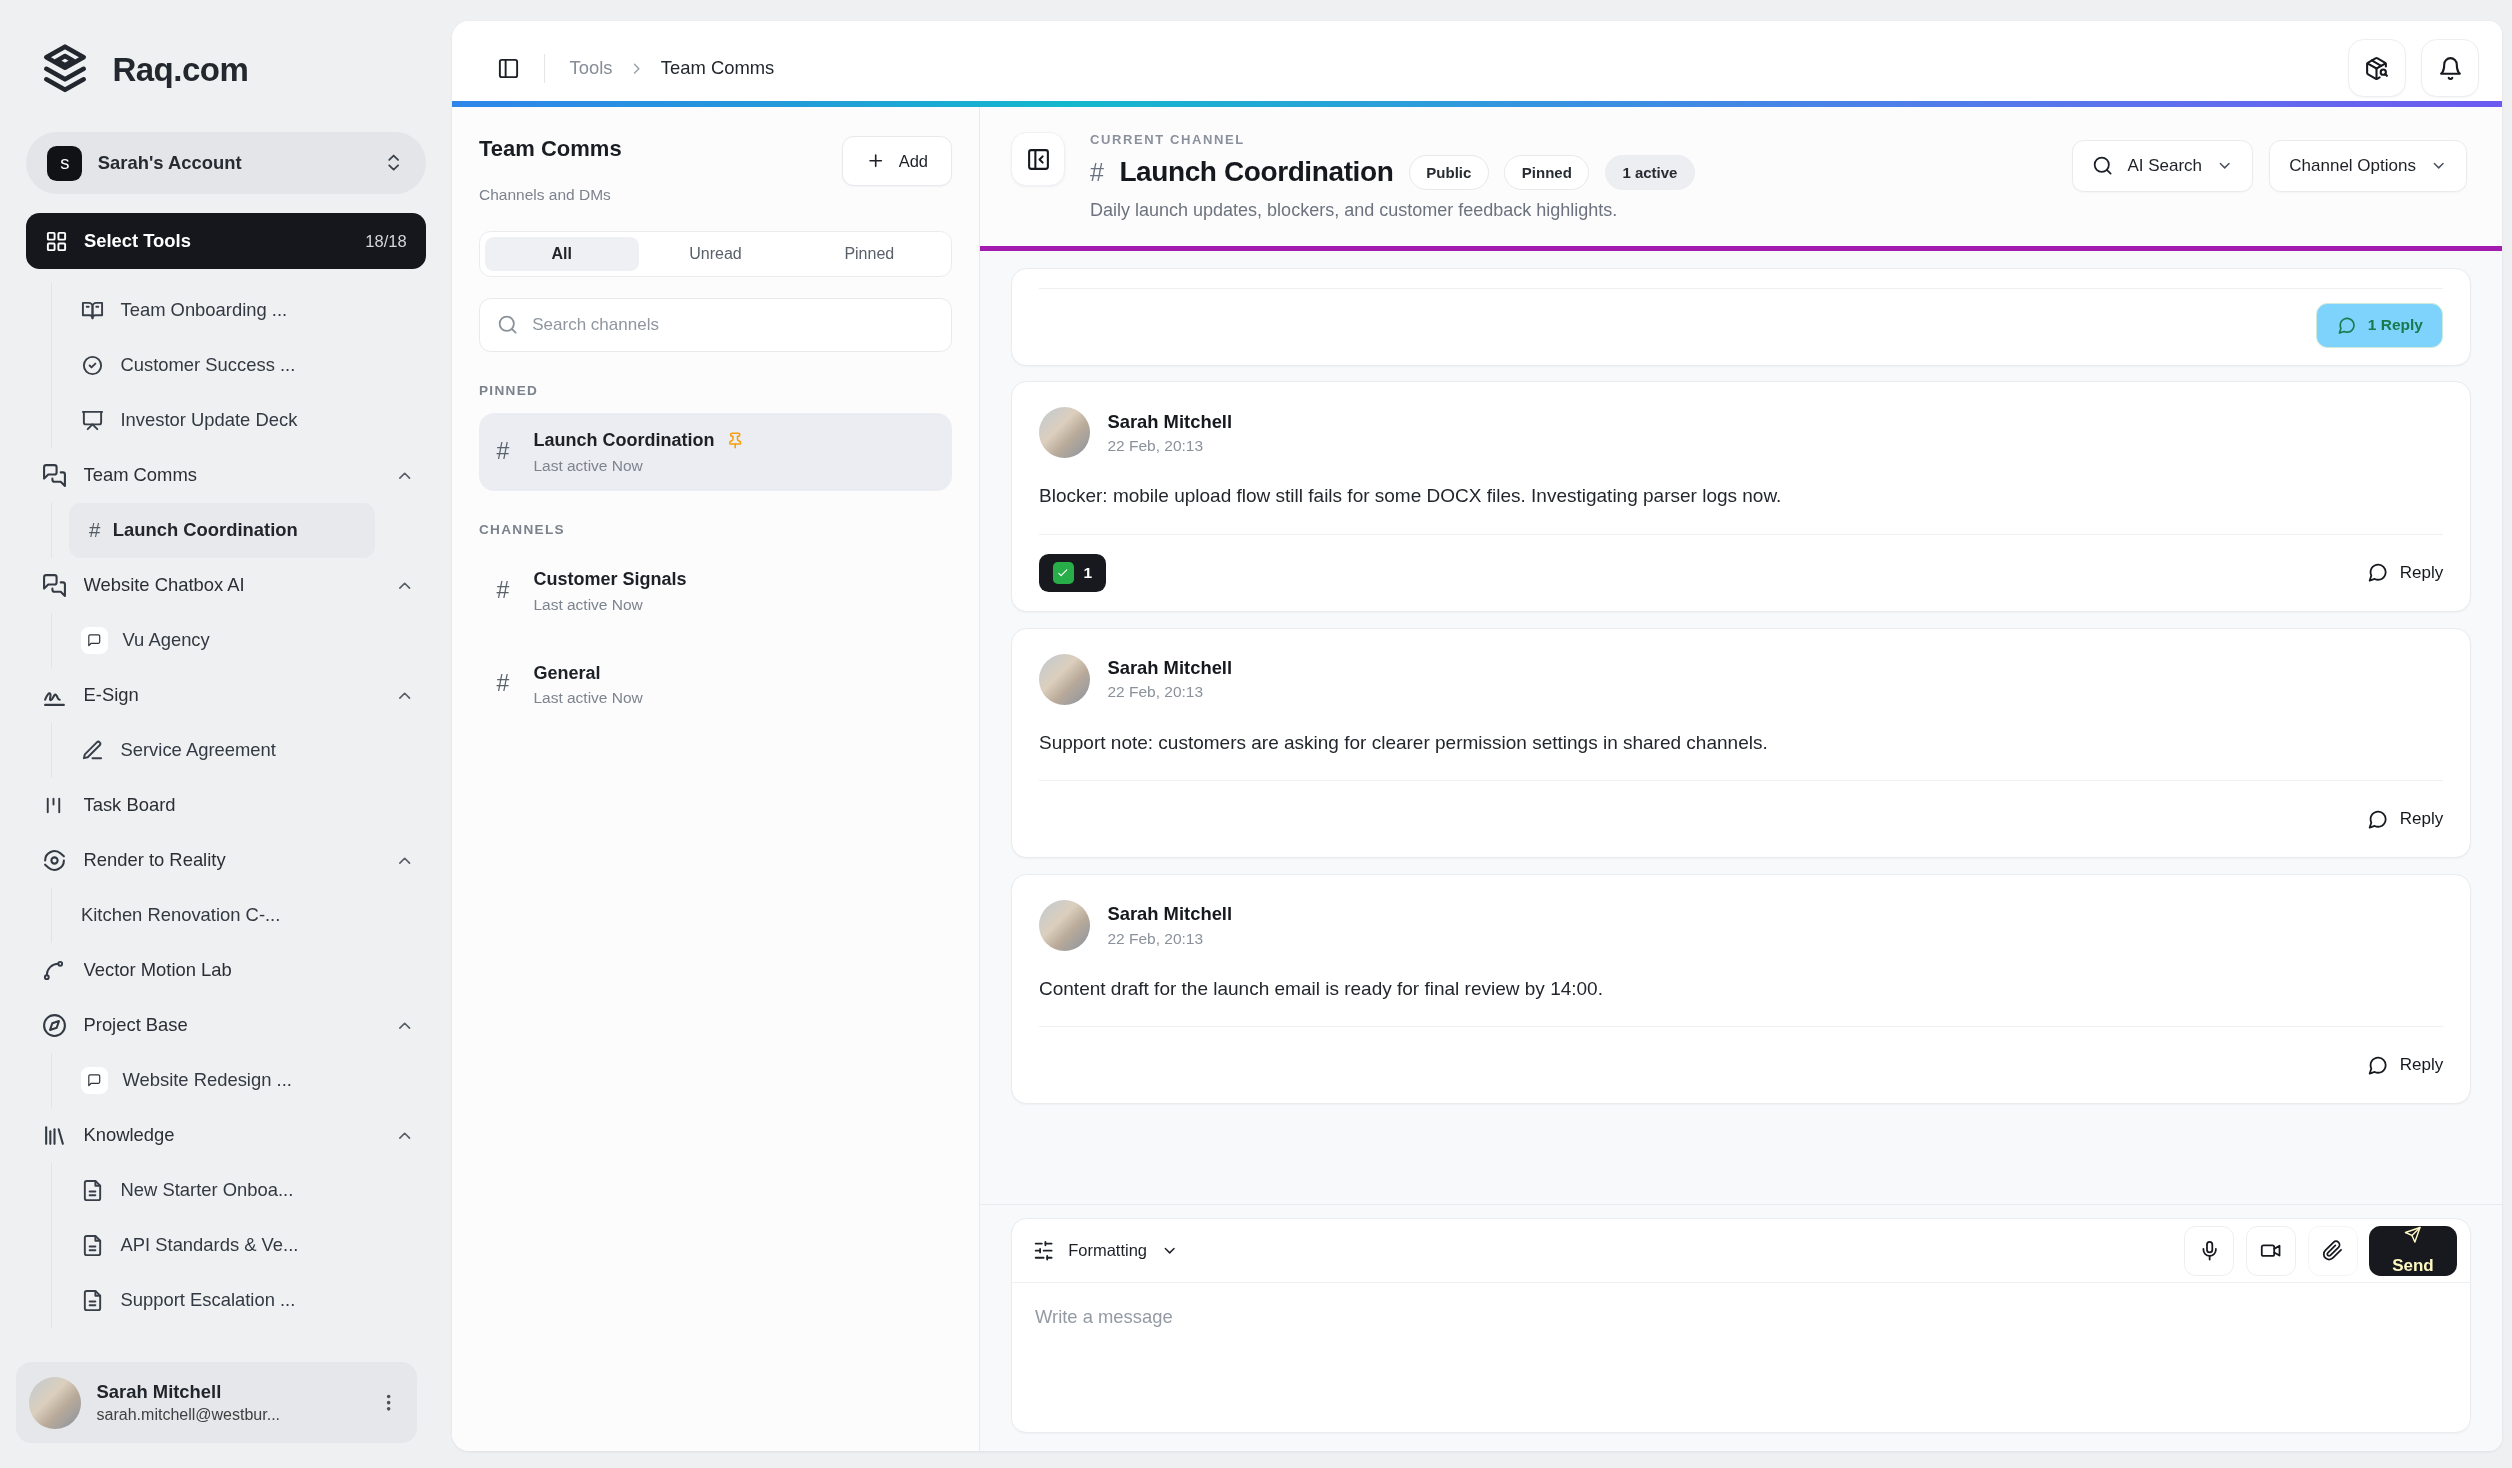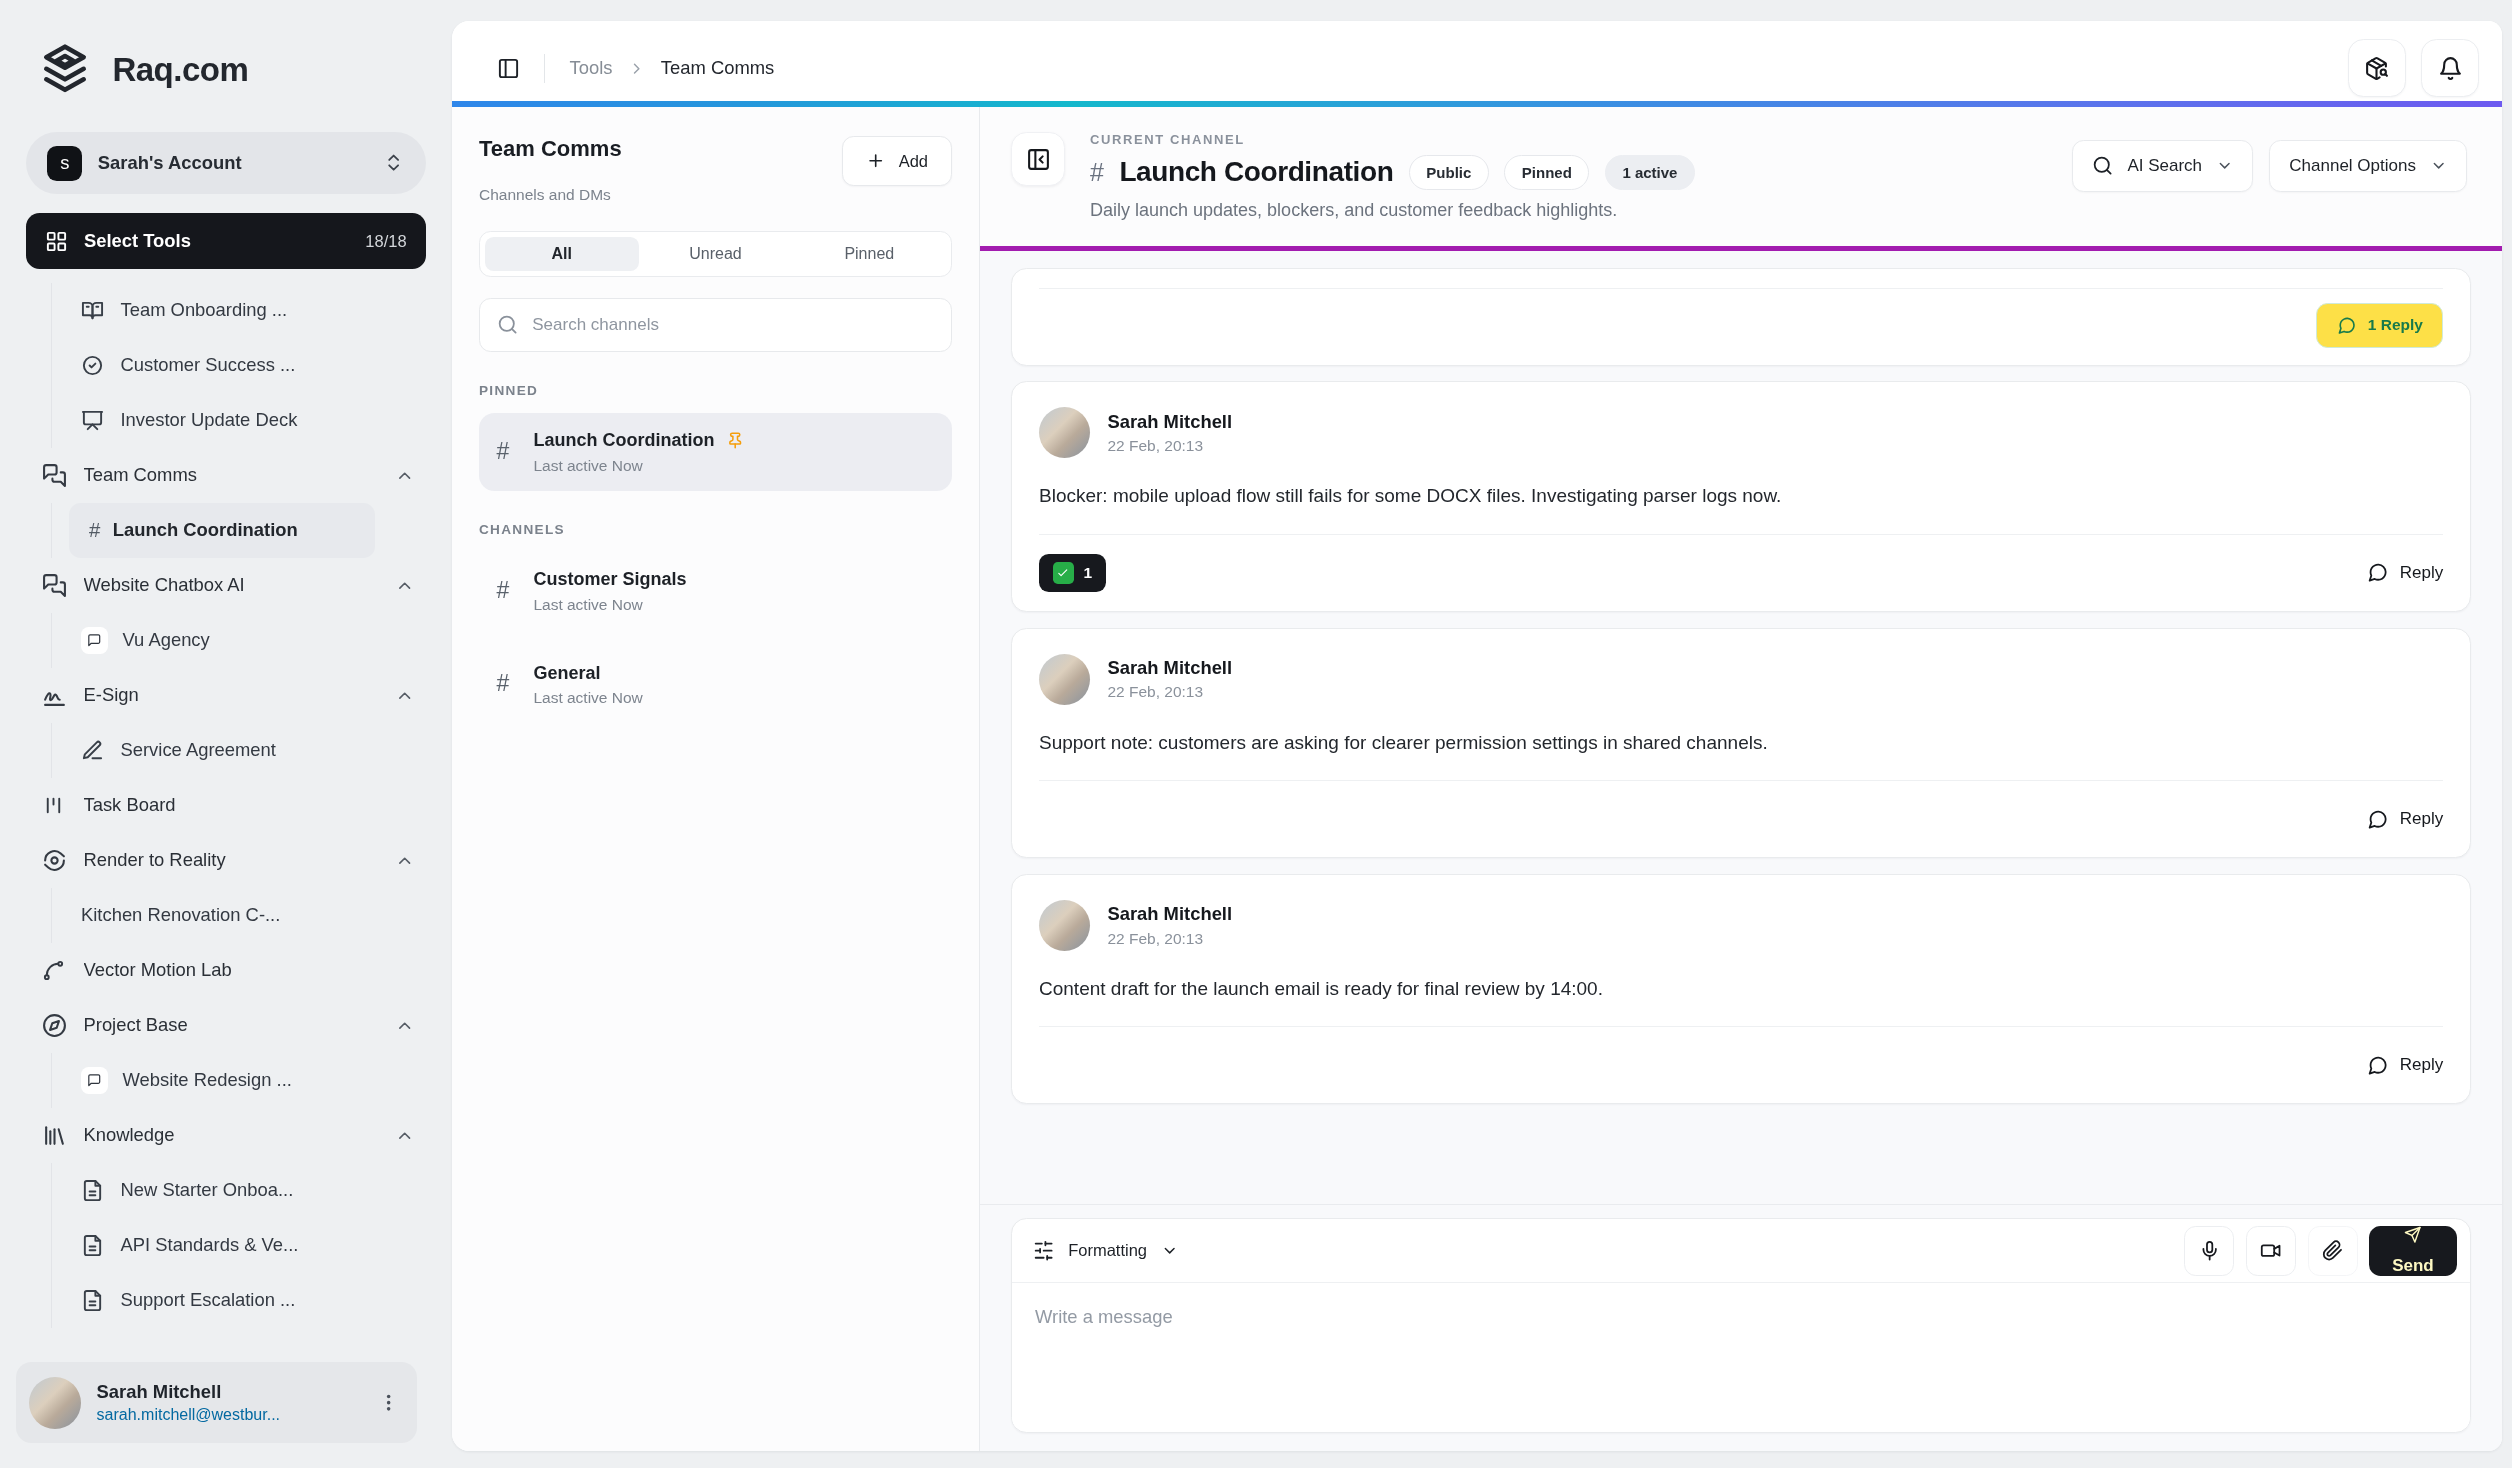--- a/index.html
+++ b/index.html
@@ -45,21 +45,21 @@
     display:flex; align-items:center; padding:0 0 0 20.4px; cursor:pointer; }
   .pill-hash { font-size:20.4px; color:#525a64; }
   .pill-label { margin-left:12.6px; font-size:18.4px; font-weight:600; color:#22262c; }
 
   .side-footer { position:absolute; left:15.5px; bottom:25px; width:401px; height:81px;
     background:#e5e7ea; border-radius:15.5px; display:flex; align-items:center; padding:0 17.4px 0 13.6px; cursor:pointer; }
   .avatar-photo { border-radius:50%;
     background:linear-gradient(135deg,#bfc9d2 0%,#dccfbd 40%,#b9aa9a 62%,#87929f 100%); }
   .side-footer .avatar-photo { width:52px; height:52px; }
   .sf-name { font-size:18.4px; font-weight:700; color:#1f242b; }
-  .sf-email { font-size:16px; color:#0369a1; margin-top:3.9px; }
+  .sf-email { font-size:16px; color:#404040; margin-top:3.9px; }
   .sf-texts { margin-left:15.5px; }
   .sf-dots { margin-left:auto; color:#4a515b; }
 
   
   .main { flex:1; margin:21.3px 9.7px 17.4px 0; background:#ffffff; border-radius:17.4px 13.6px 13.6px 17.4px;
     overflow:hidden; display:flex; flex-direction:column; box-shadow:0 1px 2.9px rgba(16,24,40,.07); }
 
   .top-header { height:80px; display:flex; align-items:center; padding:14px 23px 0 37px; background:#fff; }
   .panel-btn { width:39px; height:39px; display:flex; align-items:center; justify-content:center;
     color:#1d2127; cursor:pointer; border-radius:9.7px; }
@@ -128,21 +128,21 @@
     box-shadow:0 1px 1.9px rgba(16,24,40,.03); }
   .head-btn-label { font-size:17px; font-weight:500; }
   .head-btn .chev { color:#4a515b; }
 
   .messages { flex:1; overflow:hidden; padding:17.4px 31px 0 31px; }
   .msg-card { background:#fff; border:1px solid #e9ebed; border-radius:15.5px; margin-bottom:15.5px;
     padding:0 27px; box-shadow:0 1px 1.9px rgba(16,24,40,.04); }
   .msg-divider { border-top:1px solid #eef0f2; }
   .teaser-card .msg-divider { margin-top:19.4px; }
   .teaser-foot { display:flex; justify-content:flex-end; padding:13.6px 0 17.4px 0; }
-  .reply-chip { display:flex; align-items:center; gap:11.6px; background:#fde047; border:1px solid #cfead9;
+  .reply-chip { display:flex; align-items:center; gap:11.6px; background:#7dd3fc; border:1px solid #cfead9;
     border-radius:11.6px; padding:11.6px 19.4px; color:#177a4b; cursor:pointer; }
   .reply-chip-label { font-size:15.5px; font-weight:600; }
 
   .msg-head { display:flex; align-items:center; padding-top:25px; }
   .msg-avatar { width:51px; height:51px; }
   .msg-head-texts { margin-left:17.4px; }
   .msg-author { font-size:18.4px; font-weight:700; color:#15181d; }
   .msg-time { font-size:15.5px; color:#8a919b; margin-top:4.8px; }
   .msg-text { font-size:19px; color:#23272d; margin:25px 0 25px 0; line-height:1.35; }
   .msg-foot { height:76px; display:flex; align-items:center; }

